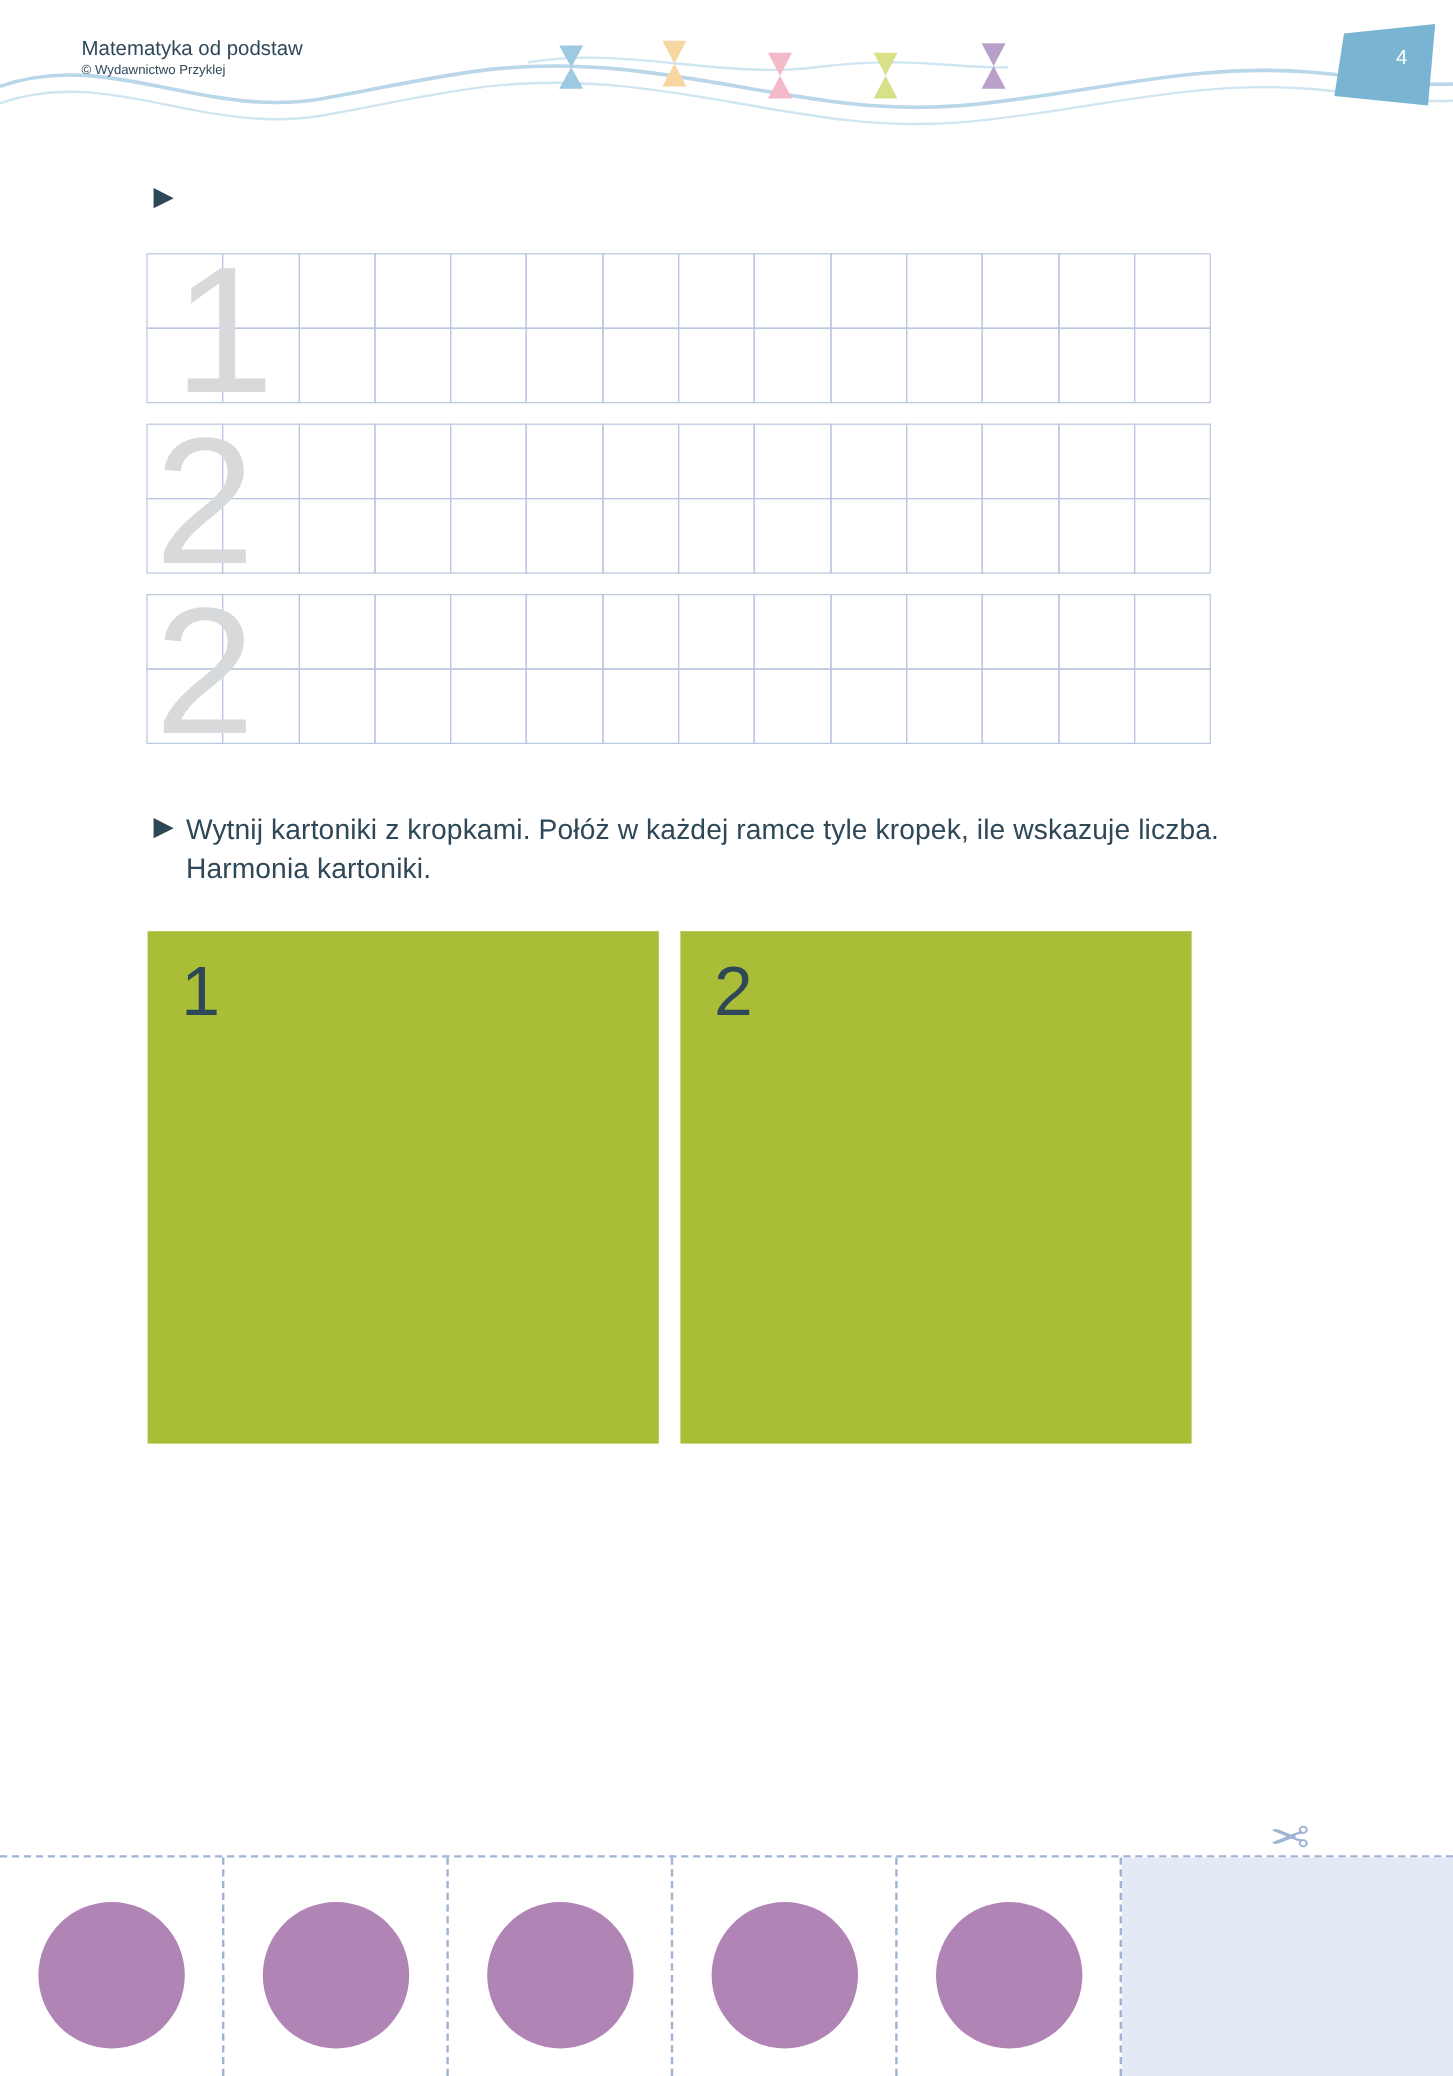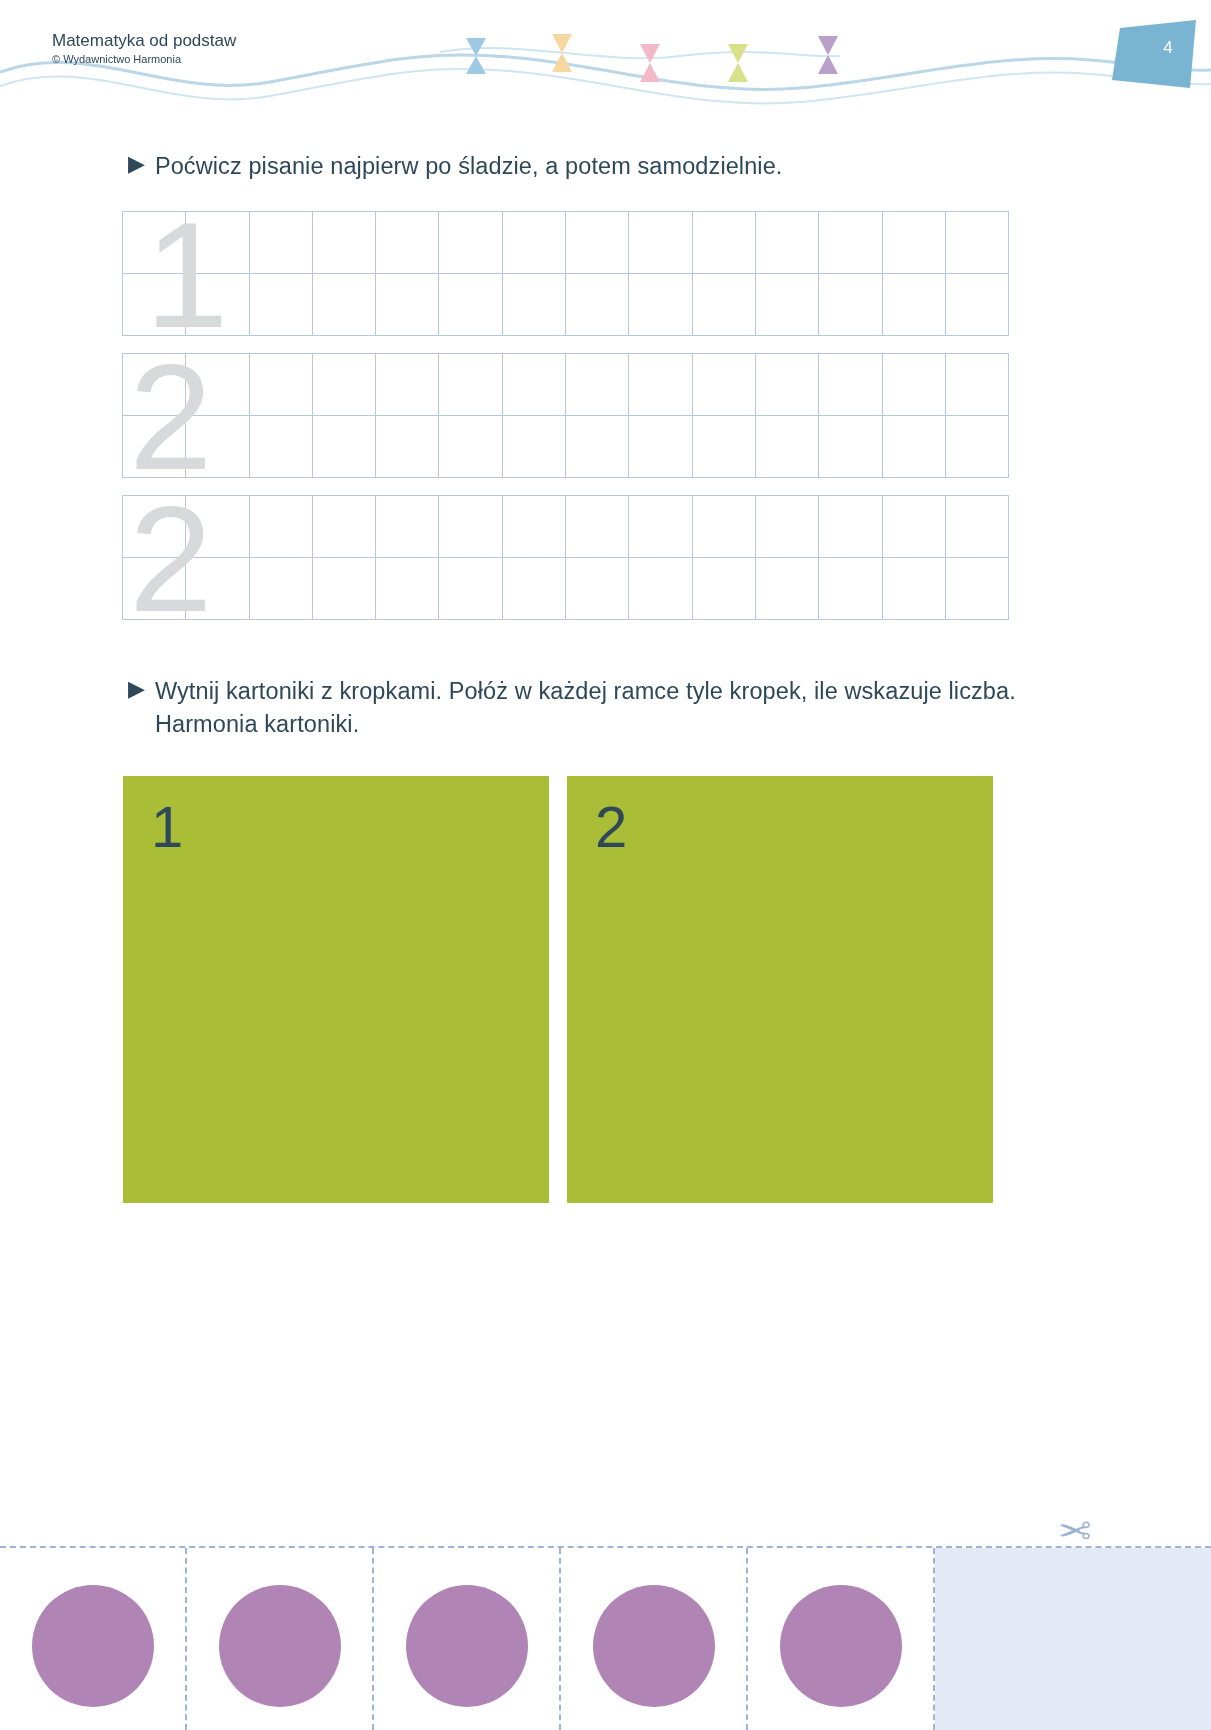--- a/index.html
+++ b/index.html
@@ -21,21 +21,21 @@
     top: 0; left: 0;
     width: 1211px;
     height: 120px;
   }
   .header-svg {
     position: absolute;
     top: 0; left: 0;
   }
   .brand {
     position: absolute;
-    left: 52px;
+    left: 68px;
     top: 30px;
     line-height: 1.25;
   }
   .brand-title {
     font-size: 17px;
     color: #2f4858;
     font-family: "Liberation Sans", sans-serif;
   }
   .brand-sub {
     font-size: 11px;
@@ -201,29 +201,28 @@
       <path d="M640,44 L660,44 L640,82 L660,82 Z" fill="#f3b9c8"></path>
       <path d="M728,44 L748,44 L728,82 L748,82 Z" fill="#d9e08a"></path>
       <path d="M818,36 L838,36 L818,74 L838,74 Z" fill="#b8a0c9"></path>
     </g>
 
     <path d="M1120,28 L1196,20 L1190,88 L1112,80 Z" fill="#7ab4d3"></path>
   </svg>
 
   <div class="brand">
     <div class="brand-title">Matematyka od podstaw</div>
-    <div class="brand-sub">© Wydawnictwo Harmonia</div>
+    <div class="brand-sub">© Wydawnictwo Przyklej</div>
   </div>
 
   <div class="page-number">4</div>
 </div>
 
 <div class="task" id="task1">
   <span class="task-arrow">▶</span>
-  <span class="task-text">Poćwicz pisanie najpierw po śladzie, a potem samodzielnie.</span>
 </div>
 
 <div class="grid-wrap">
 
   <div class="grid-band">
     <div class="ghost-digit one">1</div>
     <div class="grid-row">
       <div class="cell"></div>
         <div class="cell"></div>
         <div class="cell"></div>

